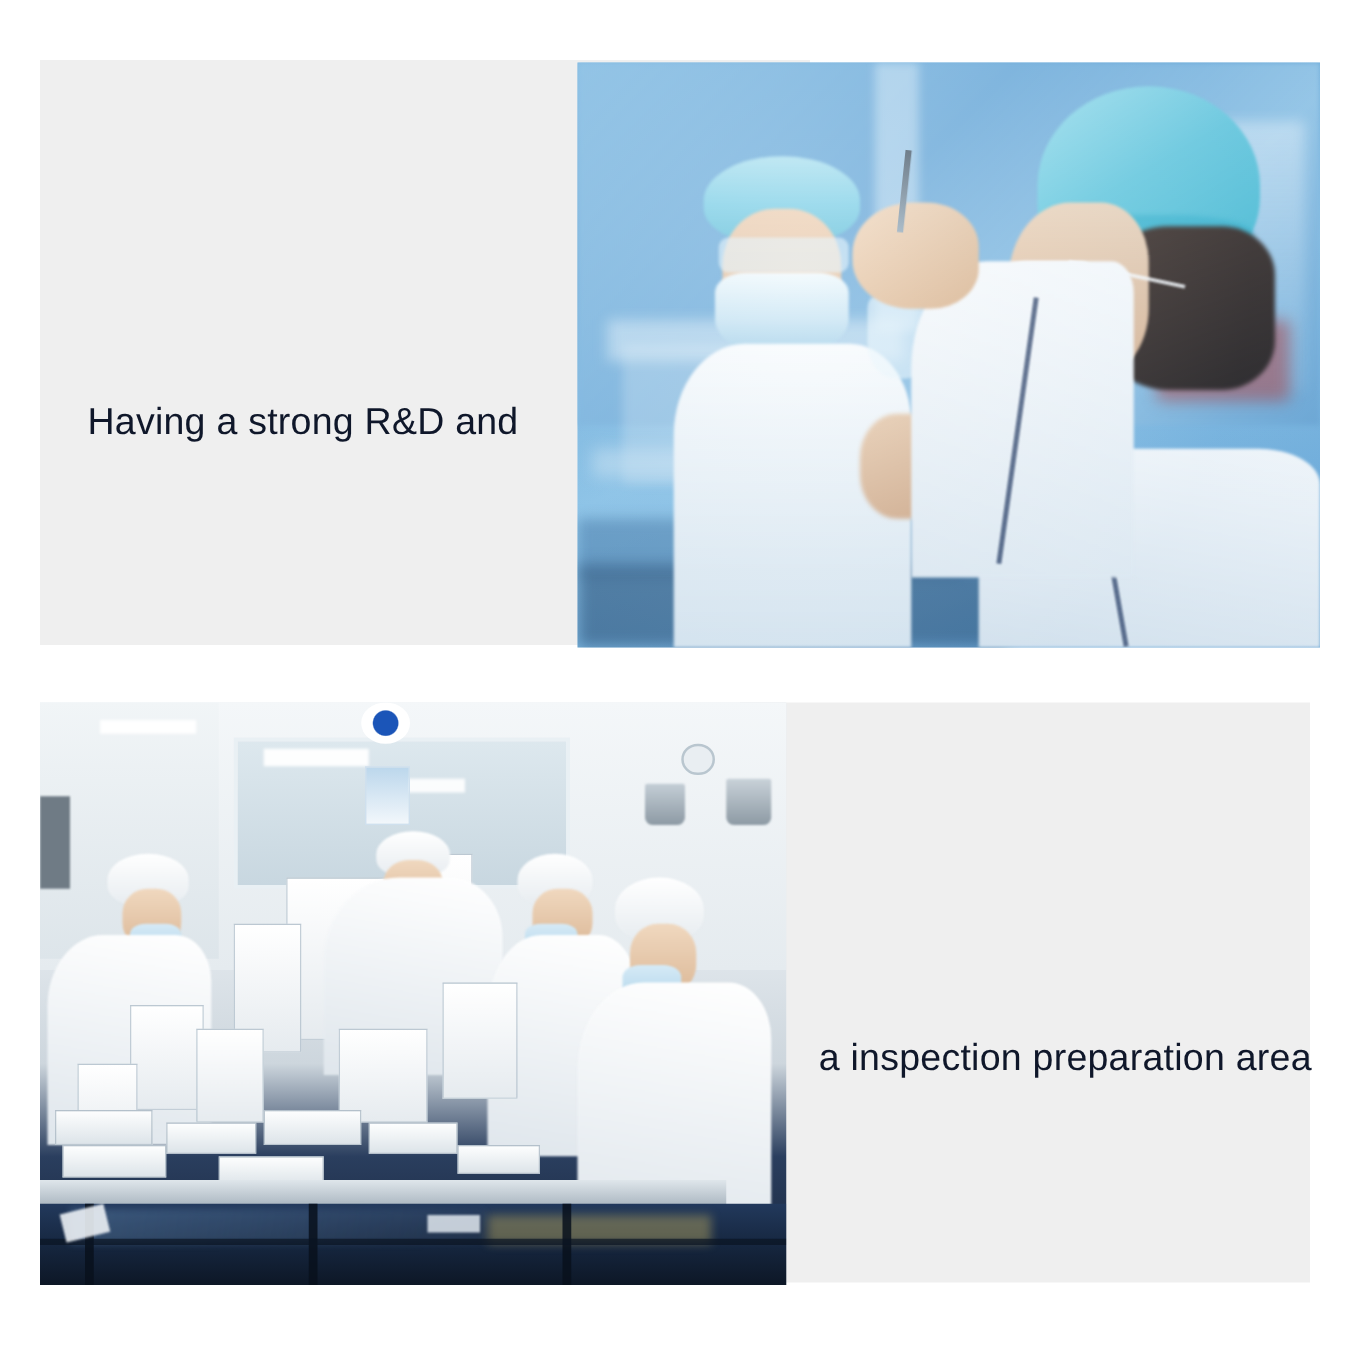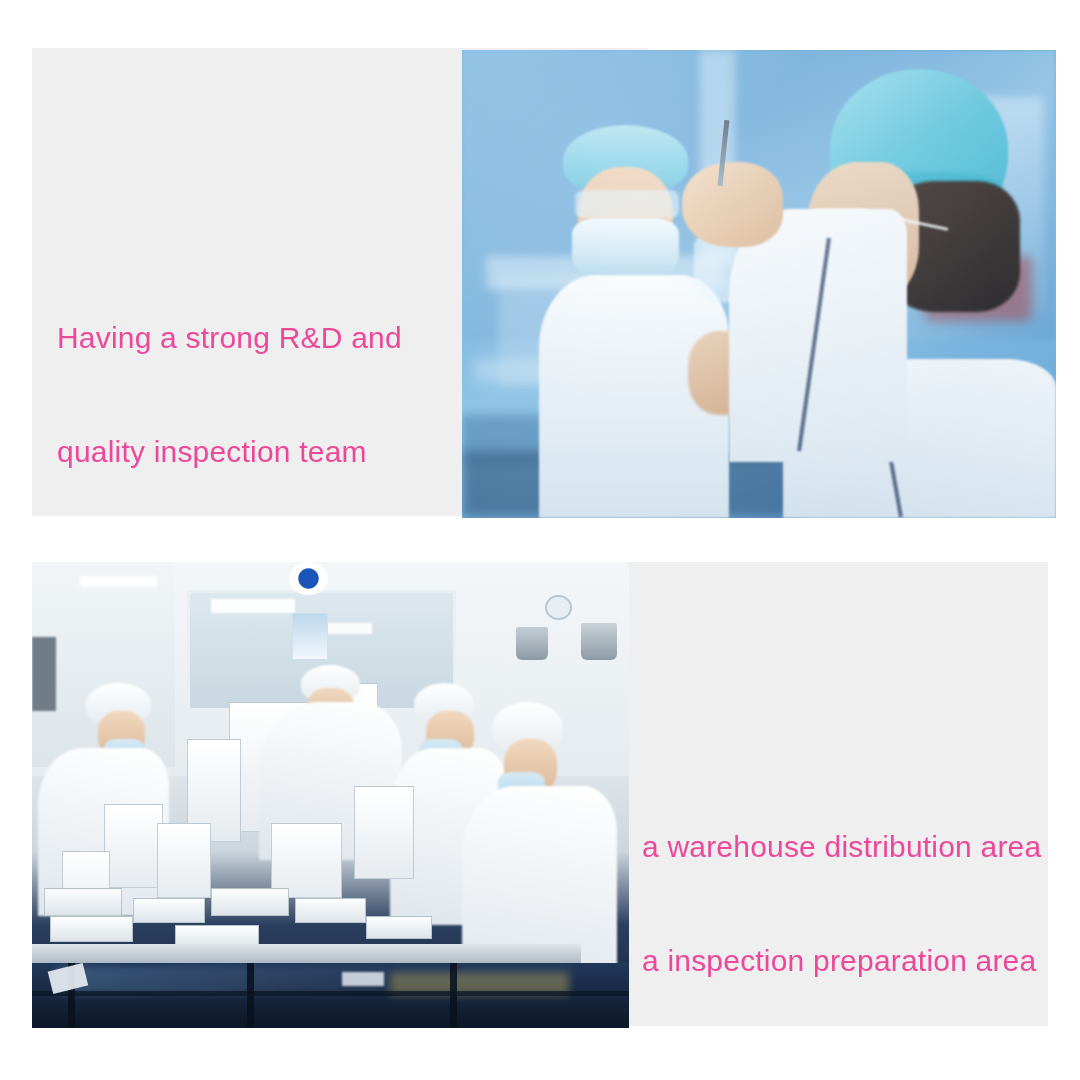--- a/index.html
+++ b/index.html
@@ -26,26 +26,27 @@
   .panel {
     position: absolute;
     background: #efefef;
   }
   #panel-top    { left: 32px;  top: 48px;  width: 616px; height: 468px; }
   #panel-bottom { left: 592px; top: 562px; width: 456px; height: 464px; }
 
   
   .caption {
     position: absolute;
-    color: #ec4899;
+    color: #0f172a;
     font-size: 30px;
     line-height: 38px;
     letter-spacing: 0.2px;
     white-space: pre;
     font-weight: 400;
+    margin-left: 13px;
   }
   #caption-rnd       { left: 57px;  top: 243px; }
   #caption-warehouse { left: 642px; top: 752px; }
   .caption .line { display: block; }
 
   
   .photo {
     position: absolute;
     overflow: hidden;
   }
@@ -433,21 +434,20 @@
 </style>
 </head>
 <body>
 
 <div class="stage">
 
   <div class="panel" id="panel-top"></div>
 
   <div class="caption" id="caption-rnd">
     <span class="line">Having a strong R&amp;D and</span>
-    <span class="line">quality inspection team</span>
   </div>
 
   <div class="photo" id="photo-lab">
     <div class="ph bg-wall"></div>
     <div class="ph bg-cabinet"></div>
     <div class="ph bg-shelf-a"></div>
     <div class="ph bg-shelf-b"></div>
     <div class="ph bg-column"></div>
     <div class="ph bg-rack"></div>
     <div class="ph bg-red"></div>
@@ -476,21 +476,20 @@
     <div class="ph arm-stripe"></div>
     <div class="ph arm-hand"></div>
     <div class="ph pipette"></div>
 
     <div class="ph haze"></div>
   </div>
 
   <div class="panel" id="panel-bottom"></div>
 
   <div class="caption" id="caption-warehouse">
-    <span class="line">a warehouse distribution area</span>
     <span class="line">a inspection preparation area</span>
   </div>
 
   <div class="photo" id="photo-warehouse">
     <div class="ph room-wall"></div>
     <div class="ph left-wall"></div>
     <div class="ph left-dark"></div>
     <div class="ph window-frame"></div>
     <div class="ph window-light"></div>
     <div class="ph window-light2"></div>

